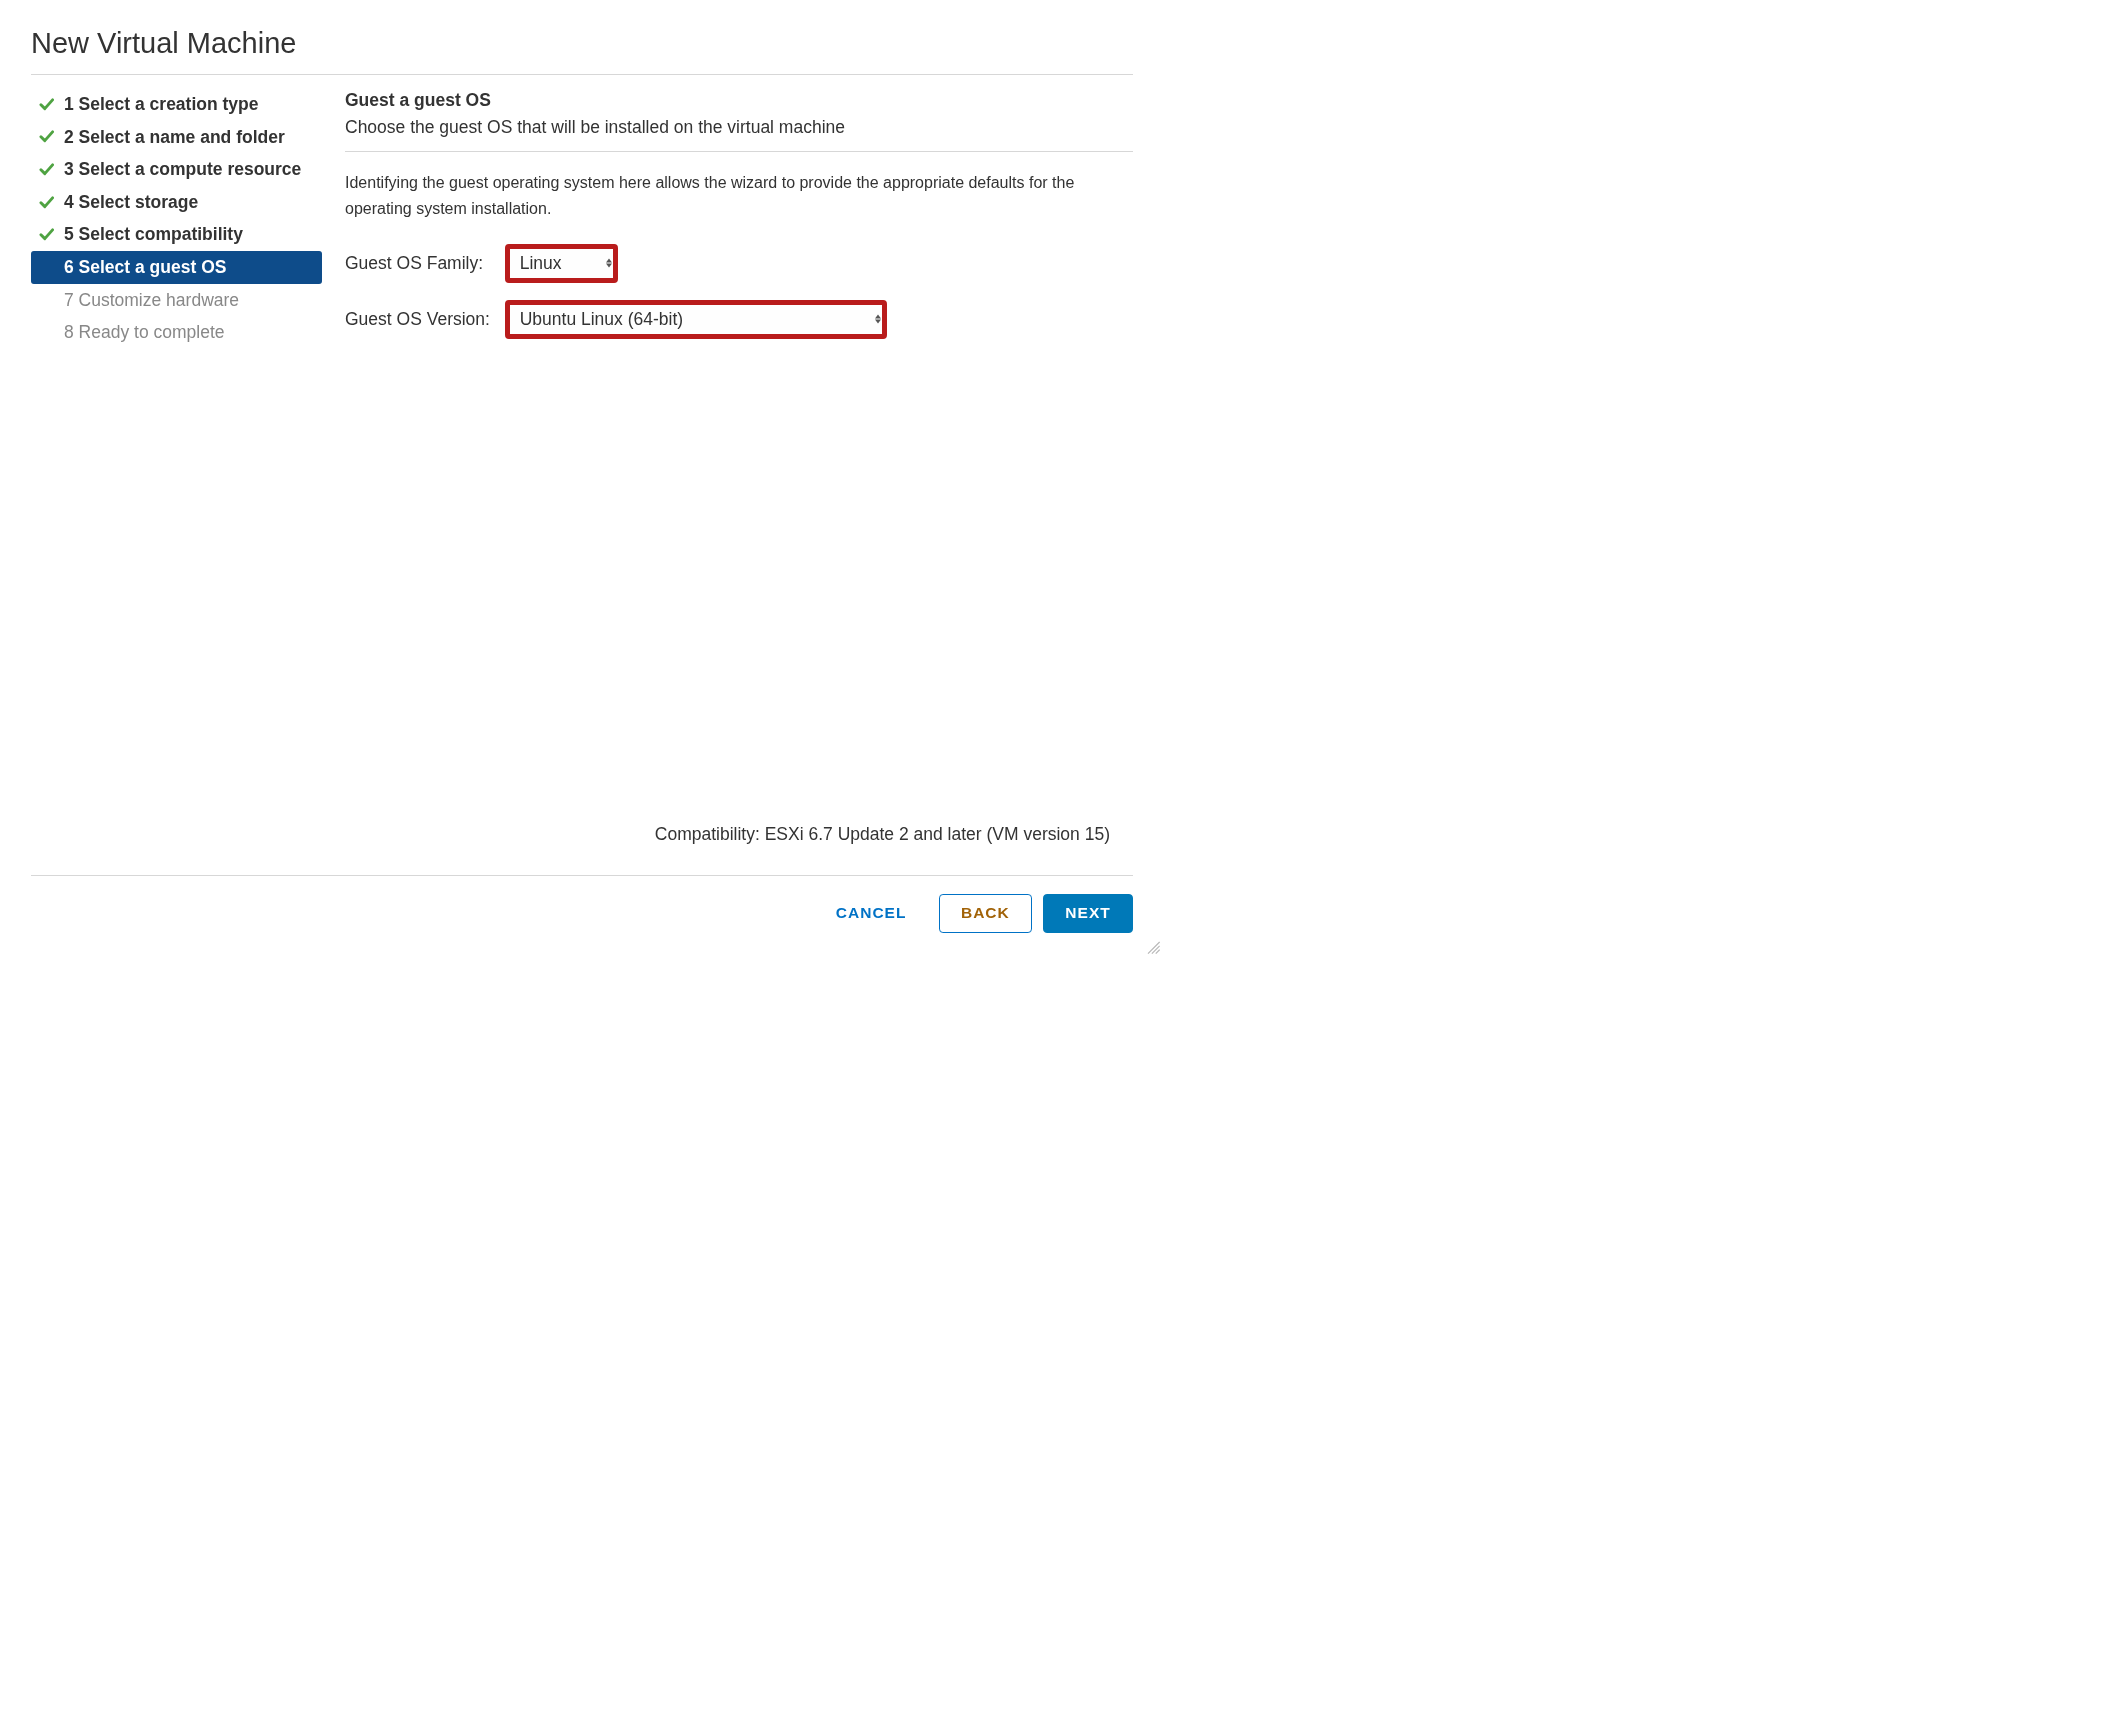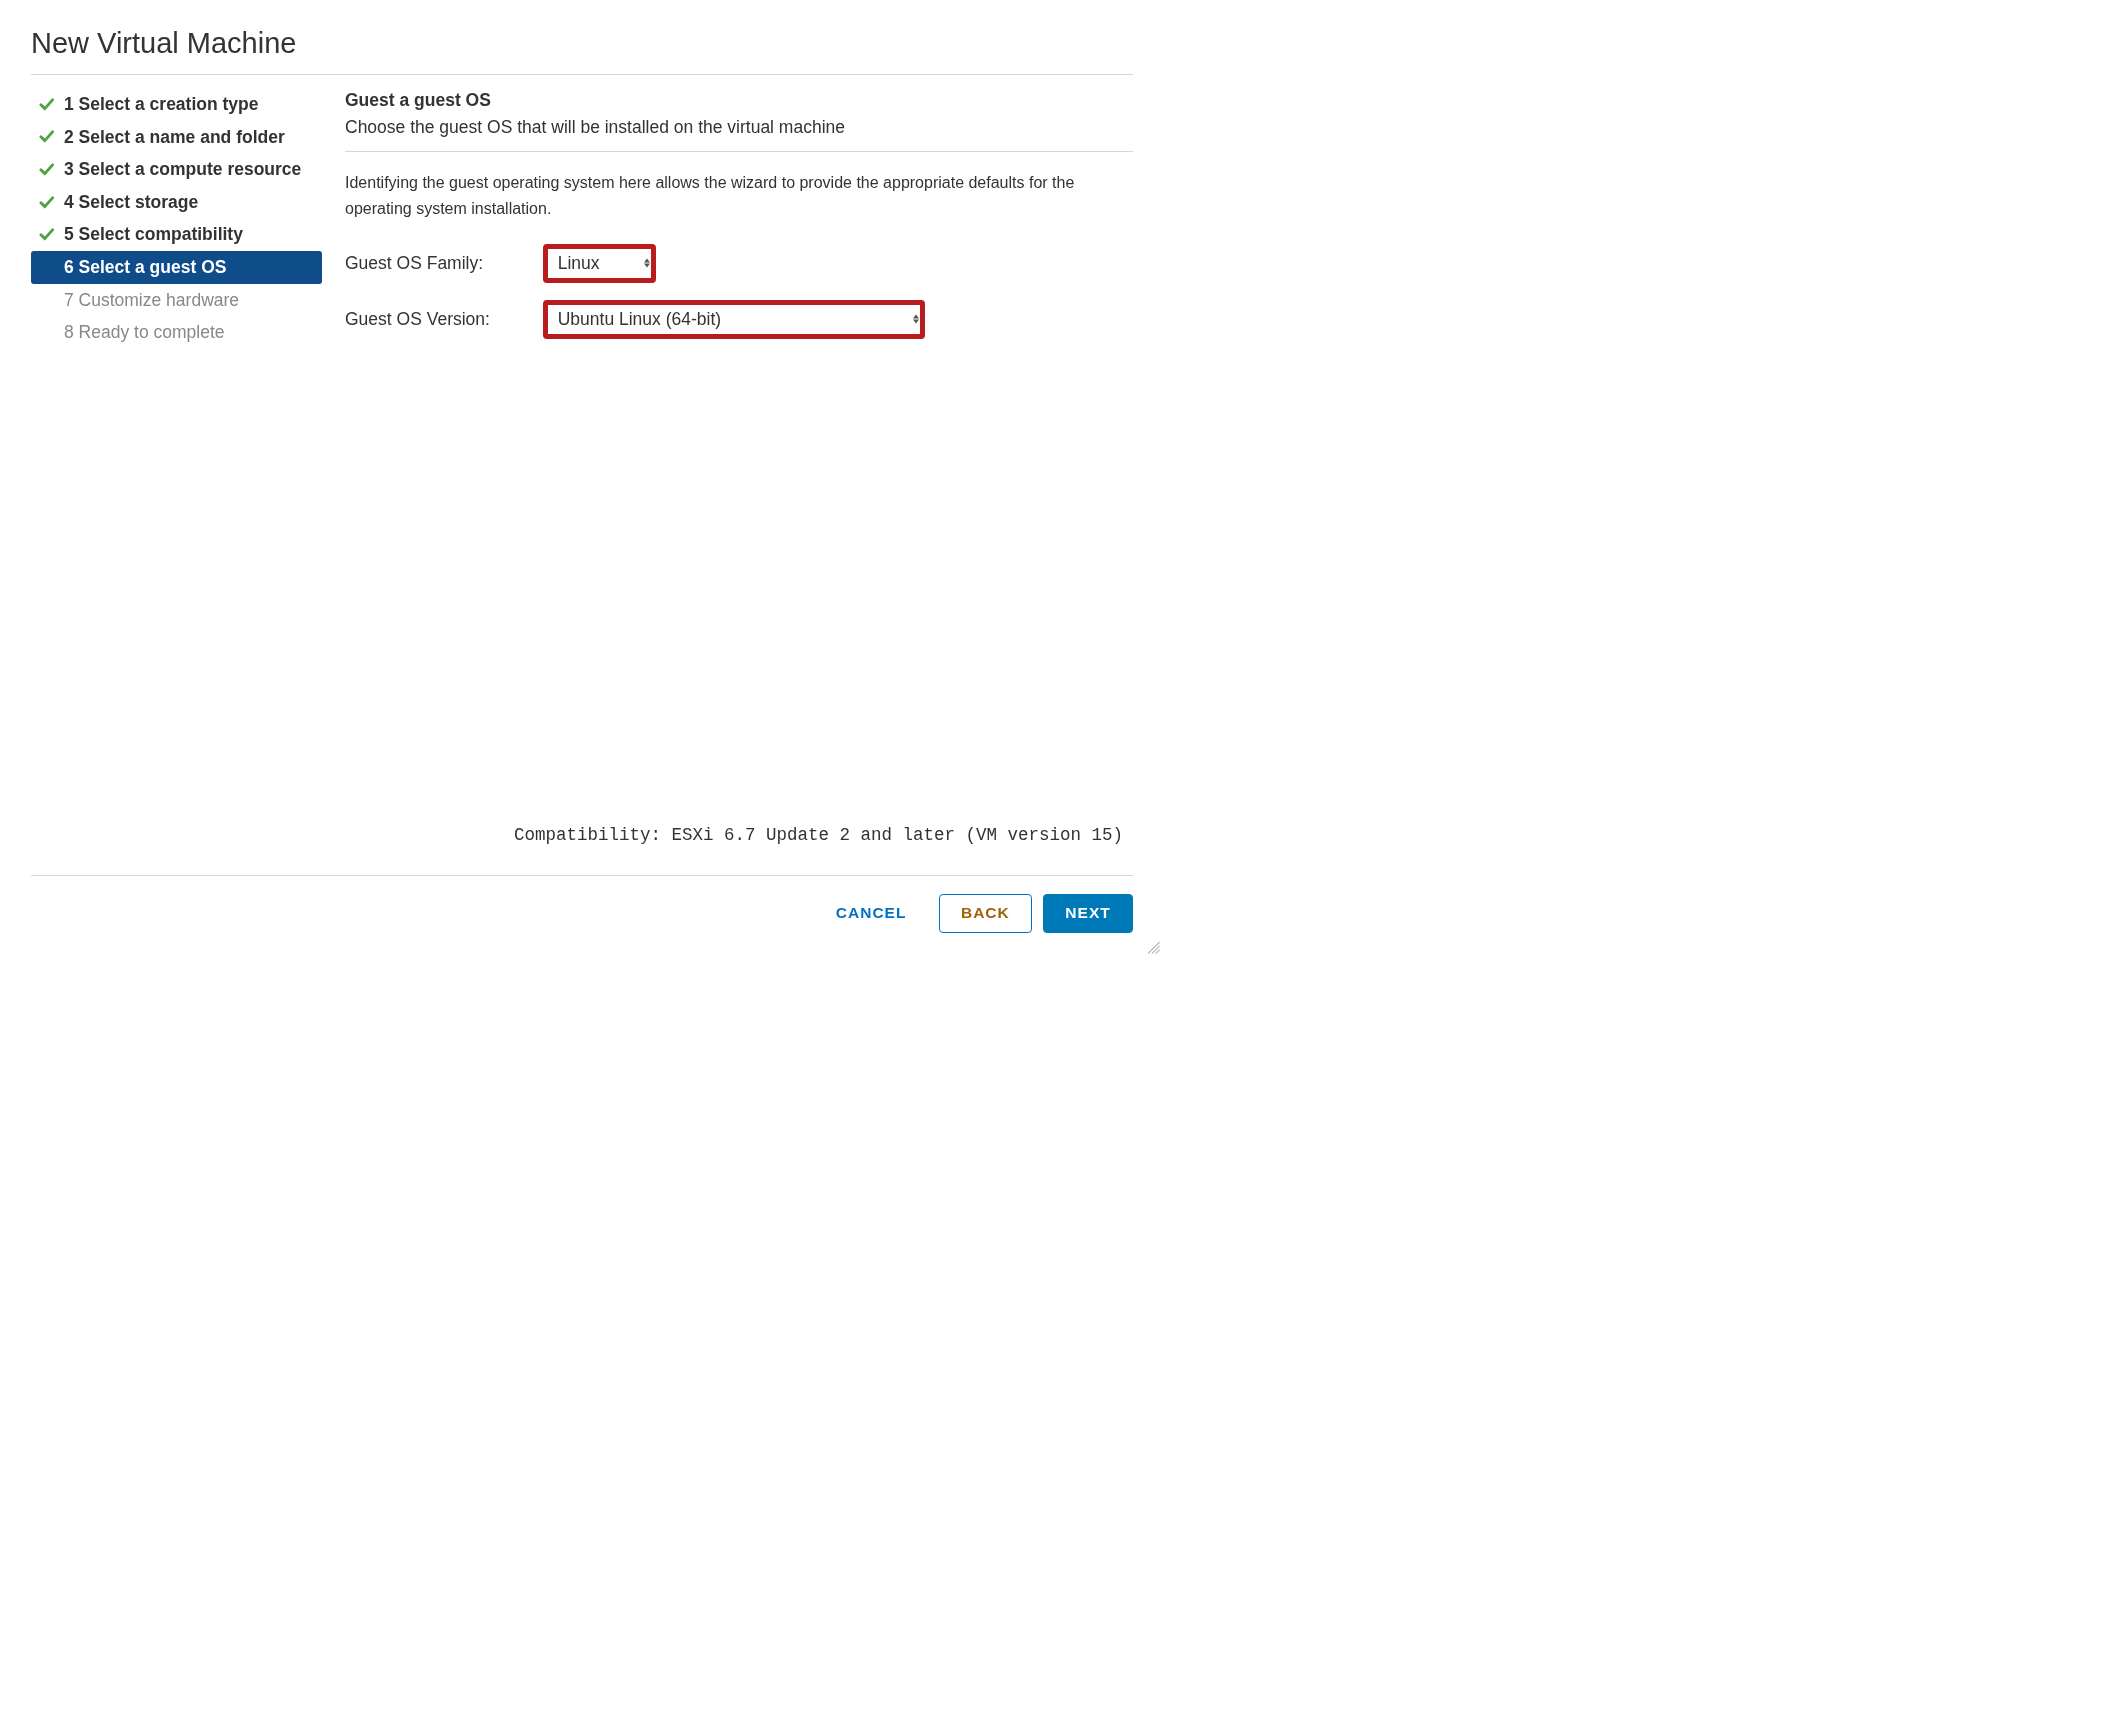--- a/index.html
+++ b/index.html
@@ -94,21 +94,20 @@
     line-height: 1.6;
     color: #333;
     margin: 0 0 23px 0;
     max-width: 757px;
   }
   .form-row {
     display: flex;
     align-items: center;
     margin-bottom: 17.5px;
     font-size: 17.5px;
-    gap: 38px;
   }
   .form-row .lbl {
     width: 160px;
     flex: 0 0 160px;
     color: #333;
   }
   .select-wrap {
     position: relative;
     display: inline-block;
   }
@@ -142,25 +141,24 @@
     width: 0; height: 0;
     border-left: 3.9px solid transparent;
     border-right: 3.9px solid transparent;
   }
   .select-wrap .arrows .tri-up { border-bottom: 4.9px solid #555; }
   .select-wrap .arrows .tri-down { border-top: 4.9px solid #555; }
 
   
   .compatibility-line {
     position: absolute;
-    right: 41px;
+    right: 54px;
     bottom: 113px;
     font-size: 17.5px;
     color: #333;
-    font-family: Liberation Mono, monospace;
   }
   .footer-rule {
     position: absolute;
     left: 31px; right: 31px;
     bottom: 82px;
     border: none;
     border-top: 1px solid #d7d7d7;
     margin: 0;
   }
   .footer-buttons {

